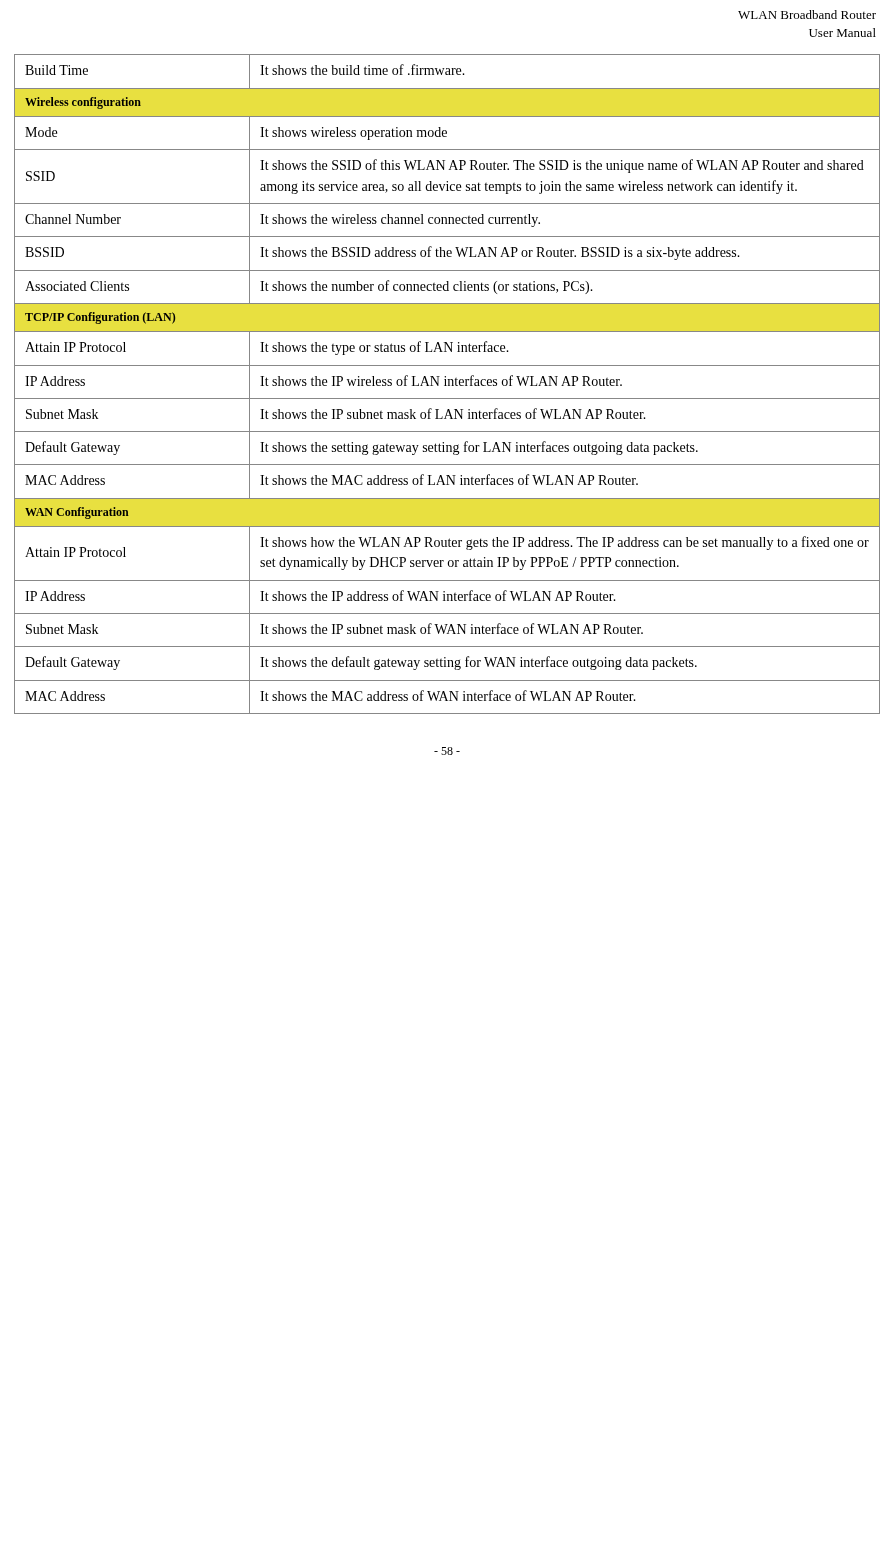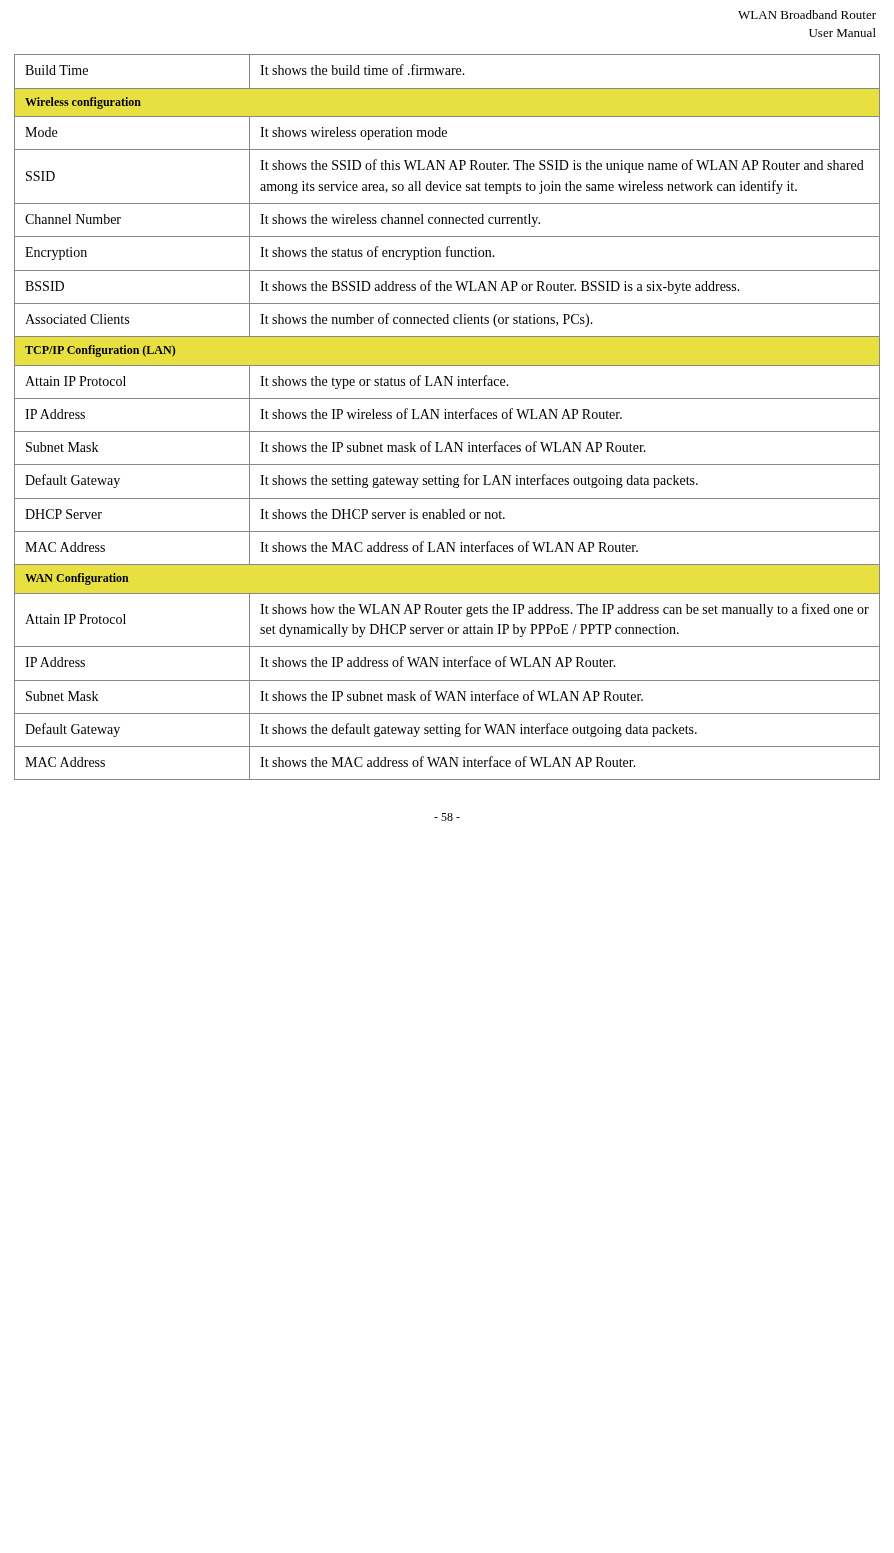--- a/index.html
+++ b/index.html
@@ -78,24 +78,20 @@
         </tr>
         <tr>
           <td class="col-label">SSID</td>
           <td class="col-desc">It shows the SSID of this WLAN AP Router. The SSID is the unique name of WLAN AP Router and shared among its service area, so all device sat tempts to join the same wireless network can identify it.</td>
         </tr>
         <tr>
           <td class="col-label">Channel Number</td>
           <td class="col-desc">It shows the wireless channel connected currently.</td>
         </tr>
         <tr>
-          <td class="col-label">Encryption</td>
-          <td class="col-desc">It shows the status of encryption function.</td>
-        </tr>
-        <tr>
           <td class="col-label">BSSID</td>
           <td class="col-desc">It shows the BSSID address of the WLAN AP or Router. BSSID is a six-byte address.</td>
         </tr>
         <tr>
           <td class="col-label">Associated Clients</td>
           <td class="col-desc">It shows the number of connected clients (or stations, PCs).</td>
         </tr>
         <tr class="section-header">
           <td colspan="2">TCP/IP Configuration (LAN)</td>
         </tr>
@@ -107,24 +103,20 @@
           <td class="col-label">IP Address</td>
           <td class="col-desc">It shows the IP wireless of LAN interfaces of WLAN AP Router.</td>
         </tr>
         <tr>
           <td class="col-label">Subnet Mask</td>
           <td class="col-desc">It shows the IP subnet mask of LAN interfaces of WLAN AP Router.</td>
         </tr>
         <tr>
           <td class="col-label">Default Gateway</td>
           <td class="col-desc">It shows the setting gateway setting for LAN interfaces outgoing data packets.</td>
-        </tr>
-        <tr>
-          <td class="col-label">DHCP Server</td>
-          <td class="col-desc">It shows the DHCP server is enabled or not.</td>
         </tr>
         <tr>
           <td class="col-label">MAC Address</td>
           <td class="col-desc">It shows the MAC address of LAN interfaces of WLAN AP Router.</td>
         </tr>
         <tr class="section-header">
           <td colspan="2">WAN Configuration</td>
         </tr>
         <tr>
           <td class="col-label">Attain IP Protocol</td>

